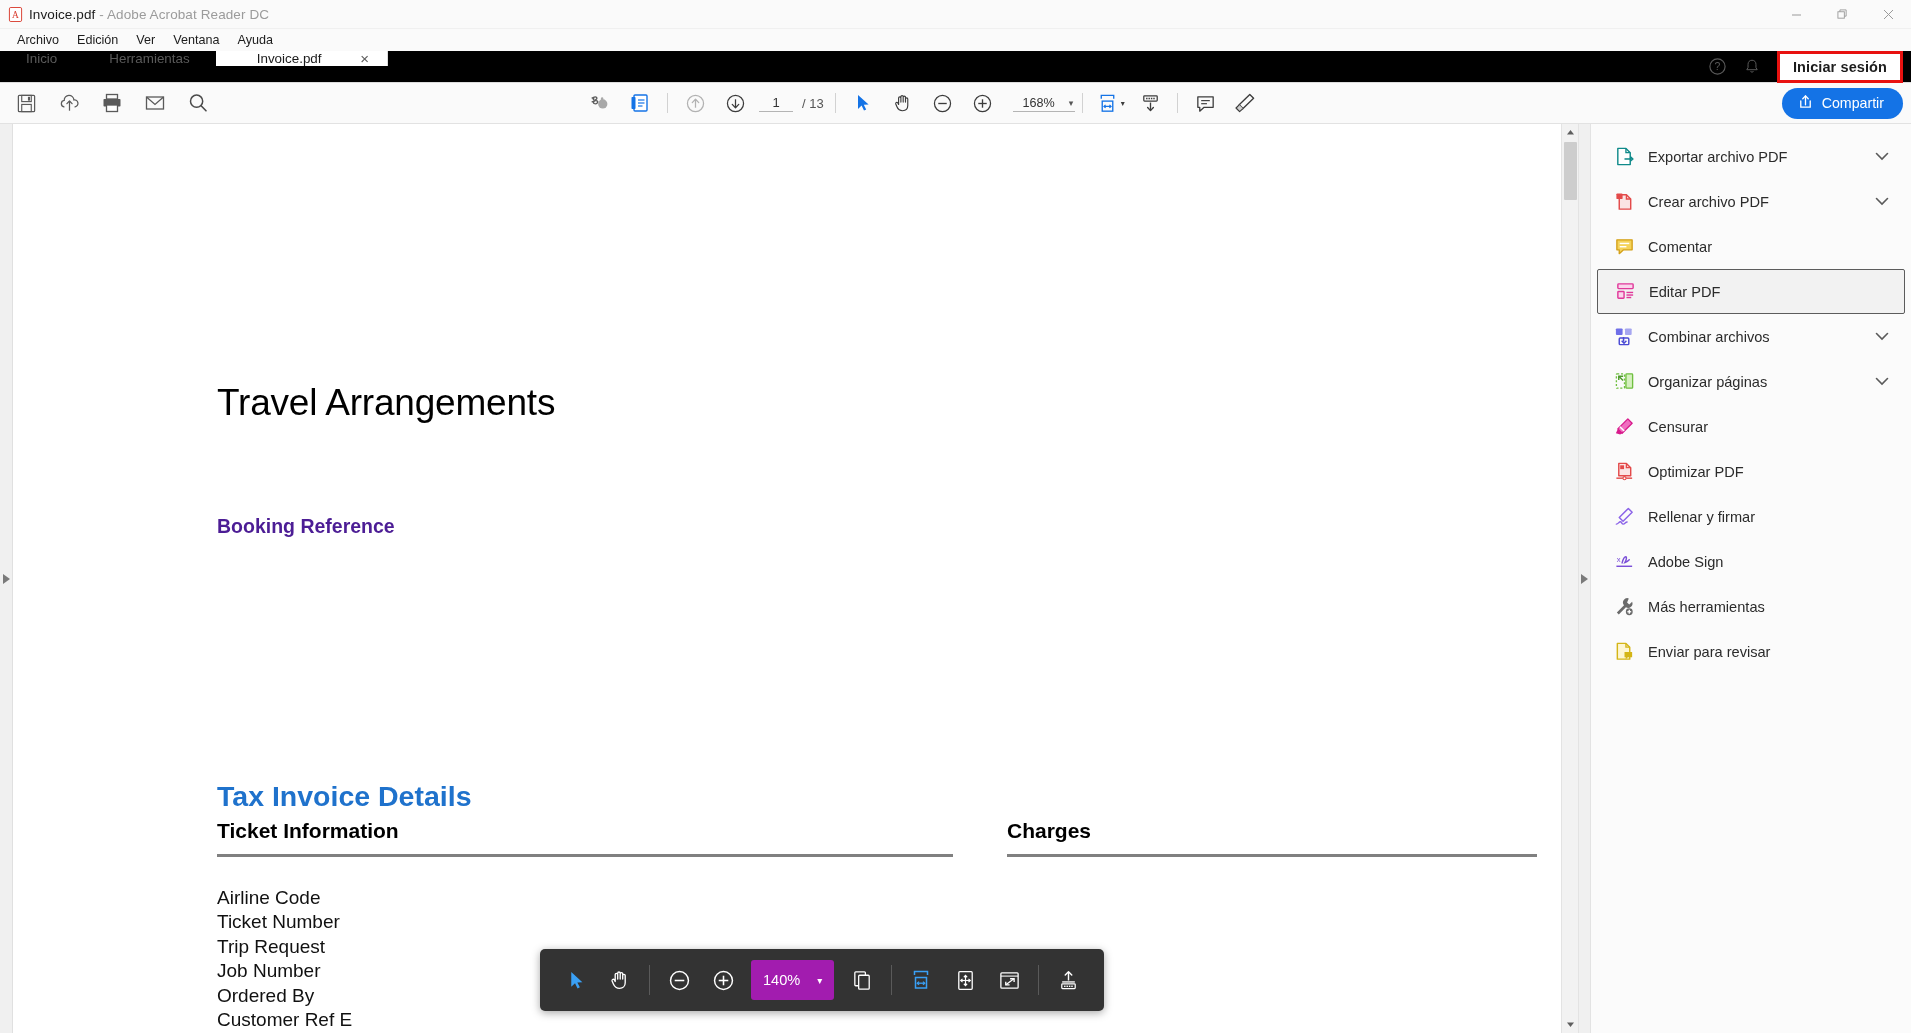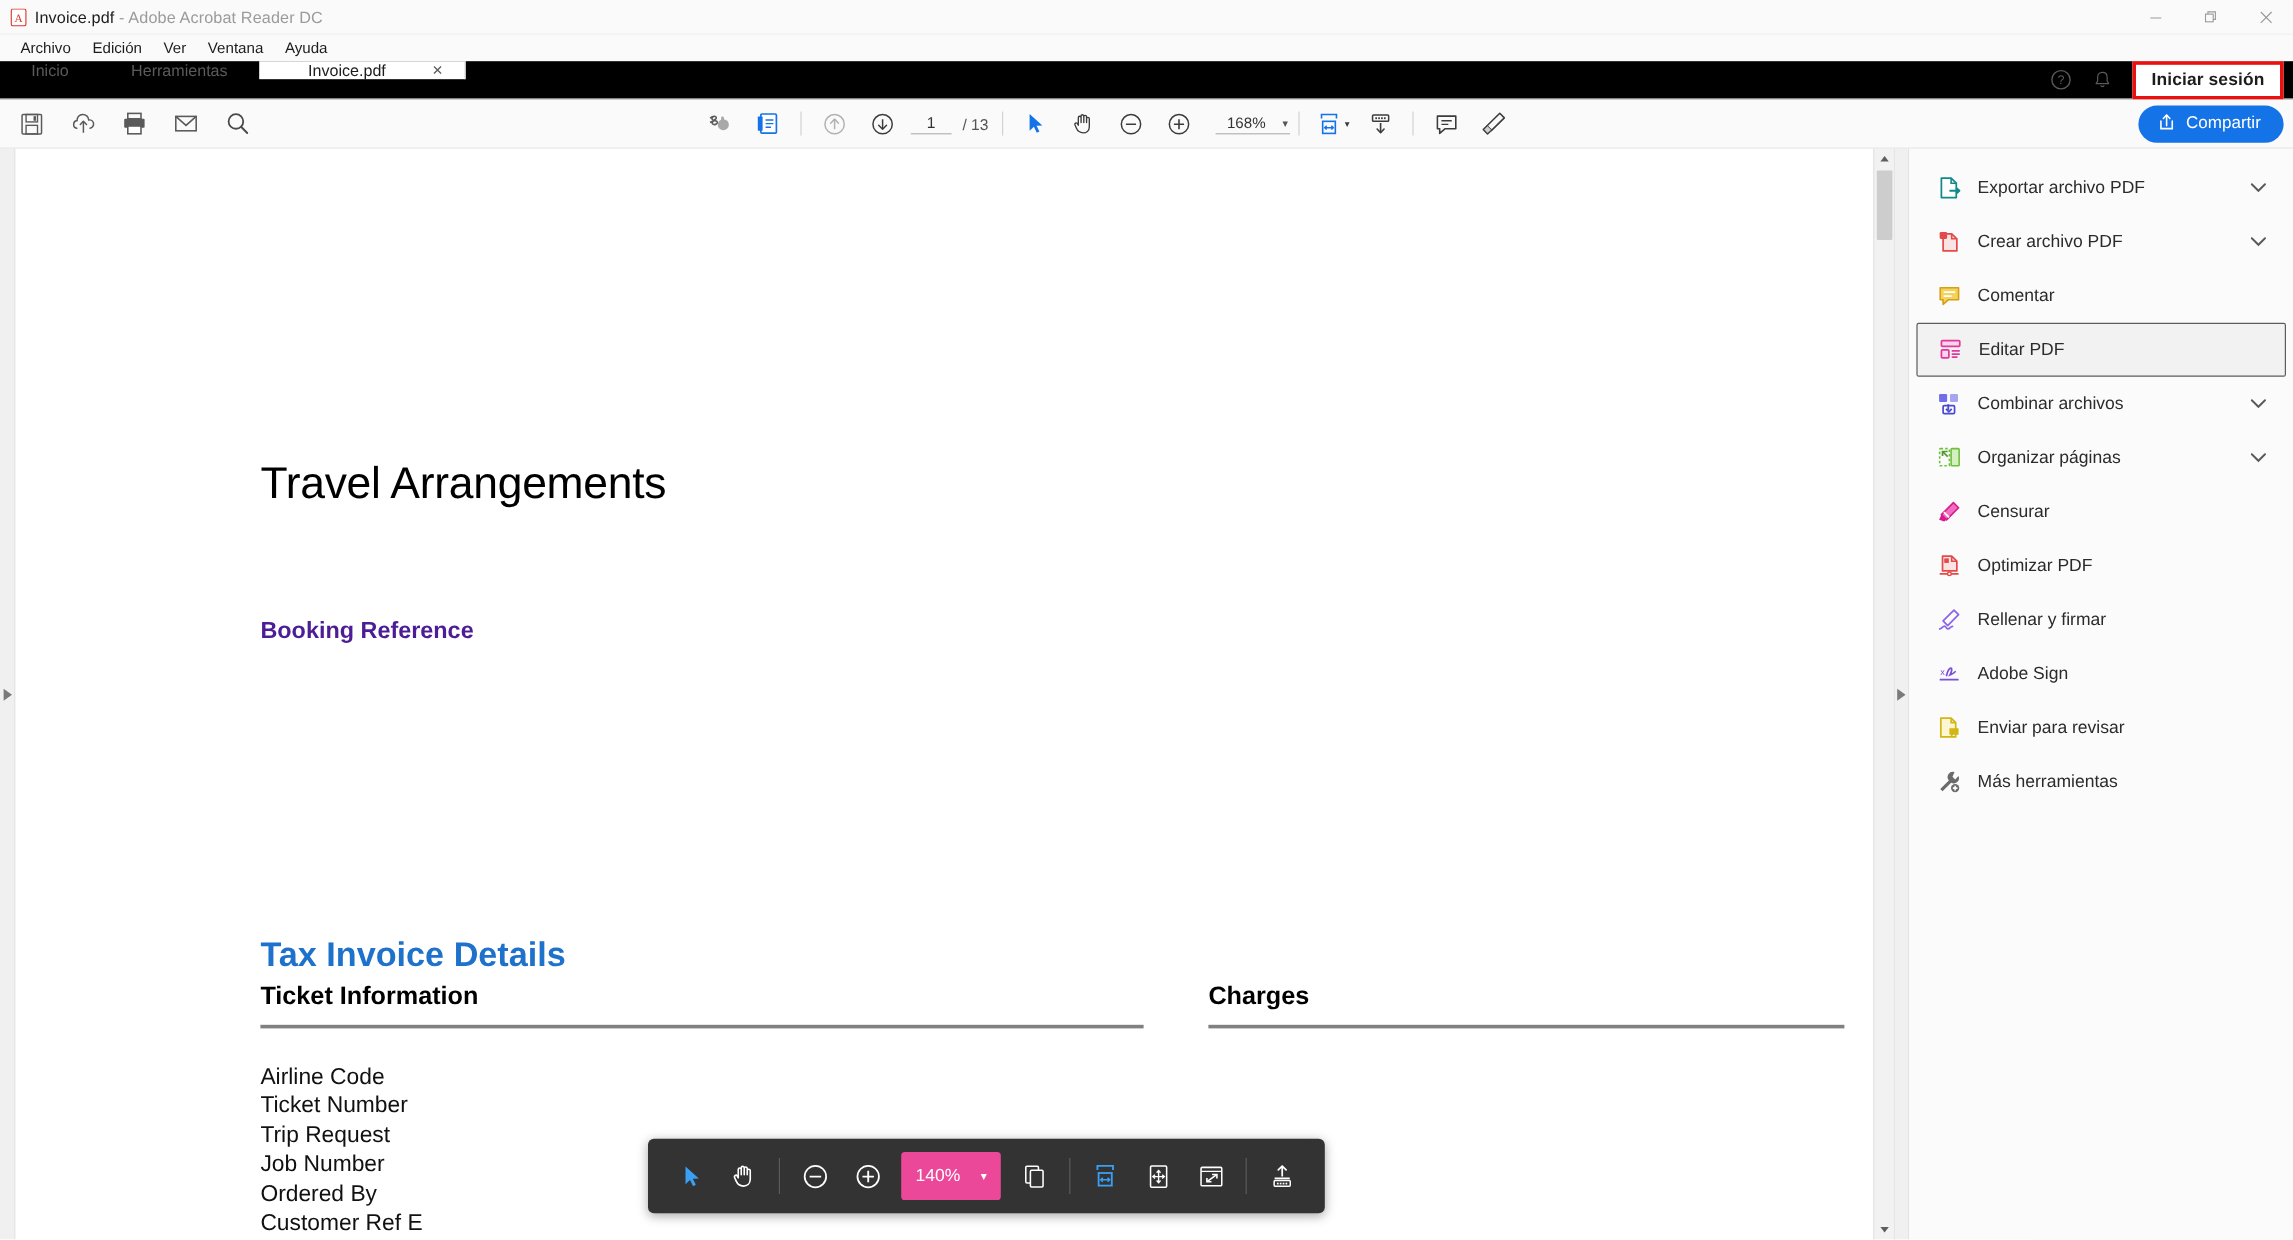--- a/index.html
+++ b/index.html
@@ -347,21 +347,21 @@
     z-index: 20;
   }
   .ft-btn {
     width: 44px; height: 44px;
     display: flex; align-items: center; justify-content: center;
     color: #ffffff;
   }
   .ft-sep { width: 1px; height: 30px; background: #5a5a5a; margin: 0 7px; }
   .ft-zoom {
     display: flex; align-items: center;
-    background: #ec4899;
+    background: #a21caf;
     height: 40px;
     border-radius: 3px;
     padding: 0 12px;
     margin: 0 6px;
     gap: 17px;
   }
   .ft-zoom .v { color: #ffffff; font-size: 14.6px; }
   .ft-zoom .c { color: #ffffff; font-size: 10px; }
 </style>
 </head>
@@ -852,34 +852,34 @@
           <path d="M8.5 12.5 c1 -4 2.5 -6.5 3.8 -6.5 c1.2 0 0.8 3.5 -0.8 6 c1.5 -0.5 3 -1.2 4.5 -2.8" fill="none" stroke="#7b4fd8" stroke-width="1.5" stroke-linecap="round"></path>
           <line x1="2.5" y1="16" x2="19" y2="16" stroke="#7b4fd8" stroke-width="1.5"></line>
         </svg>
       </span>
       <span class="tx">Adobe Sign</span>
     </div>
 
     <div class="tool-row">
       <span class="ic">
         <svg width="21" height="21" viewBox="0 0 22 22">
-          <path d="M3.5 2.5 h9 L16.5 6.5 V19 H3.5 Z" fill="#fdf6d2" stroke="#d4b516" stroke-width="1.5" stroke-linejoin="round"></path>
-          <polyline points="12.5,2.5 12.5,6.5 16.5,6.5" fill="none" stroke="#d4b516" stroke-width="1.4"></polyline>
-          <path d="M11 11.5 h8 v5.5 h-4.5 l-2.2 2 v-2 H11 Z" fill="#d4b516"></path>
-        </svg>
-      </span>
-      <span class="tx">Enviar para revisar</span>
-    </div>
-
-    <div class="tool-row">
-      <span class="ic">
-        <svg width="21" height="21" viewBox="0 0 22 22">
           <path d="M15.5 2.5 a4.6 4.6 0 0 0 -5 7.3 L3 17.3 l2 2 l7.5 -7.5 a4.6 4.6 0 0 0 6.5 -5.8 l-3 3 l-2.3 -2.3 Z" fill="#6b6b6b"></path>
           <circle cx="16" cy="16.5" r="3.6" fill="#6b6b6b"></circle>
           <line x1="16" y1="14.5" x2="16" y2="18.5" stroke="#ffffff" stroke-width="1.4"></line>
           <line x1="14" y1="16.5" x2="18" y2="16.5" stroke="#ffffff" stroke-width="1.4"></line>
         </svg>
       </span>
       <span class="tx">Más herramientas</span>
     </div>
 
+    <div class="tool-row">
+      <span class="ic">
+        <svg width="21" height="21" viewBox="0 0 22 22">
+          <path d="M3.5 2.5 h9 L16.5 6.5 V19 H3.5 Z" fill="#fdf6d2" stroke="#d4b516" stroke-width="1.5" stroke-linejoin="round"></path>
+          <polyline points="12.5,2.5 12.5,6.5 16.5,6.5" fill="none" stroke="#d4b516" stroke-width="1.4"></polyline>
+          <path d="M11 11.5 h8 v5.5 h-4.5 l-2.2 2 v-2 H11 Z" fill="#d4b516"></path>
+        </svg>
+      </span>
+      <span class="tx">Enviar para revisar</span>
+    </div>
+
   </div>
 </div>
 
 </body></html>

